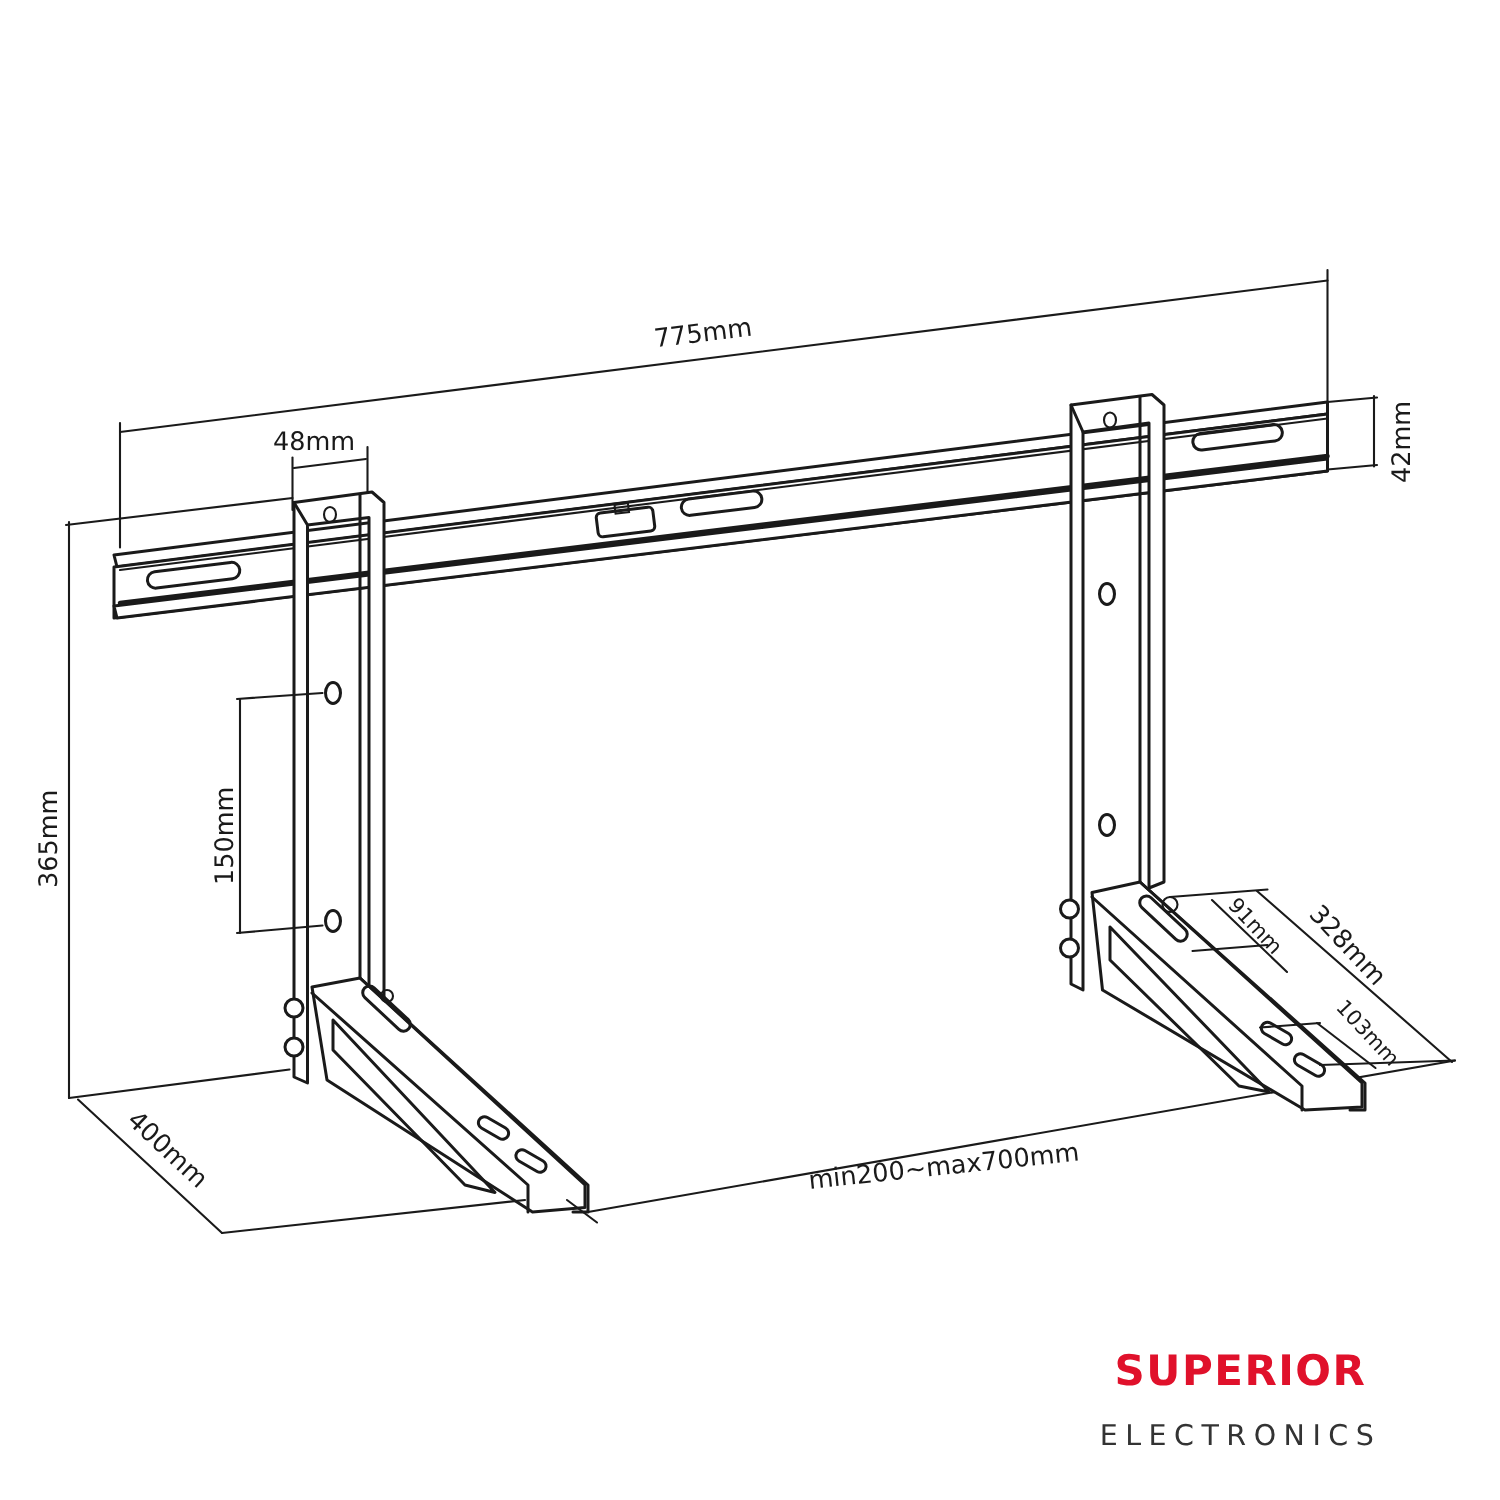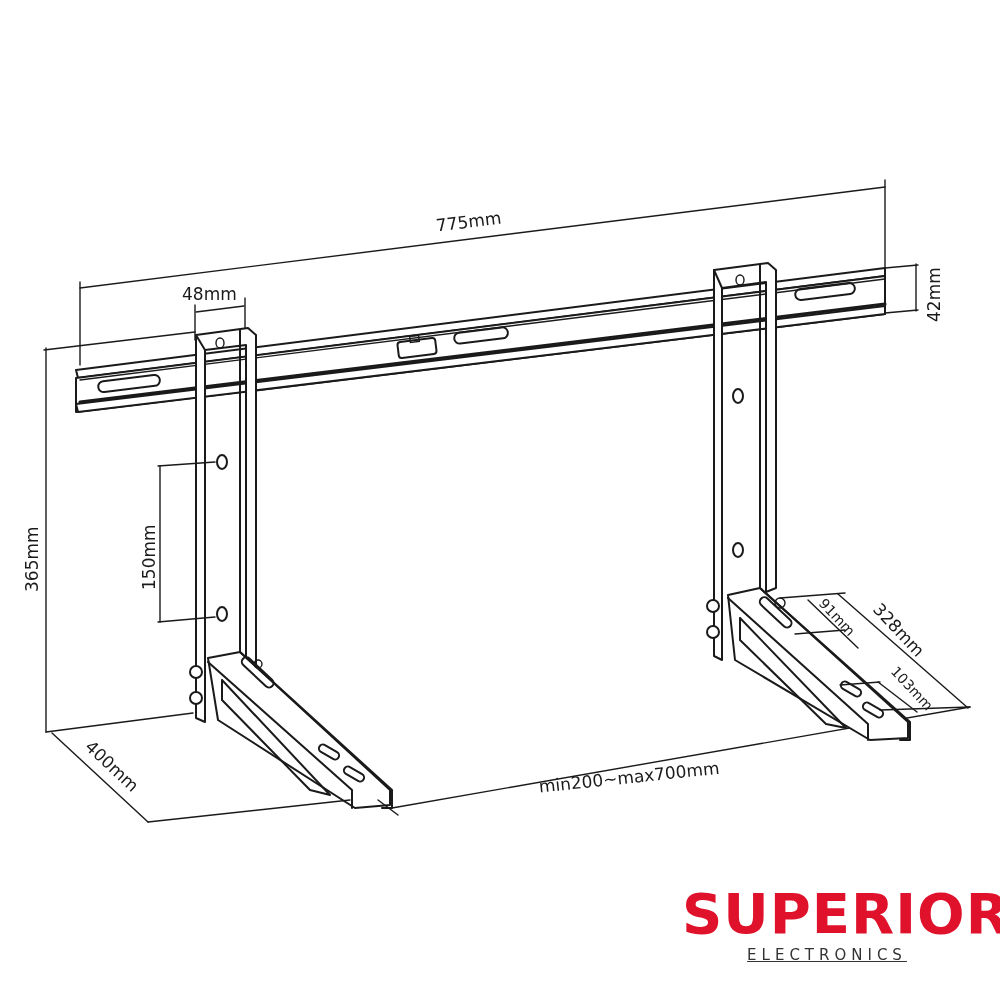--- a/index.html
+++ b/index.html
@@ -5,22 +5,22 @@
   html, body { margin:0; padding:0; background:#ffffff; }
   body { width:1000px; height:1000px; position:relative; overflow:hidden; font-family:"DejaVu Sans", sans-serif; }
   svg.drawing { position:absolute; left:0; top:0; width:1000px; height:1000px; }
   .ln { stroke:#1a1a1a; stroke-width:2; fill:none; stroke-linecap:round; stroke-linejoin:round; }
   .ln-thin { stroke:#1a1a1a; stroke-width:1.4; fill:none; stroke-linecap:round; }
   .ln-thick { stroke:#1a1a1a; stroke-width:3; fill:none; stroke-linecap:round; stroke-linejoin:round; }
   .fillw { fill:#ffffff; }
   .dim-text { font-family:"DejaVu Sans", sans-serif; font-size:17px; fill:#1a1a1a; }
   .dim-text-sm { font-family:"DejaVu Sans", sans-serif; font-size:14px; fill:#1a1a1a; }
   .brand { position:absolute; left:682px; top:890px; width:290px; text-align:center; }
-  .brand-name { font-family:"DejaVu Sans", sans-serif; font-weight:bold; font-size:56px; color:#e0112b; letter-spacing:1px; line-height:48px; }
-  .brand-sub { font-family:"DejaVu Sans", sans-serif; font-size:15px; color:#333333; letter-spacing:5px; margin-top:8px;text-decoration:underline; }
+  .brand-name { font-family:"DejaVu Sans", sans-serif; font-weight:bold; font-size:28px; color:#e0112b; letter-spacing:1px; line-height:48px; }
+  .brand-sub { font-family:"DejaVu Sans", sans-serif; font-size:19px; color:#333333; letter-spacing:5px; margin-top:8px; }
 </style>
 </head>
 <body>
 
 <svg class="drawing" viewBox="0 0 1000 1000" xmlns="http://www.w3.org/2000/svg">
 
   <g>
     <line class="ln-thin" x1="80" y1="282" x2="80" y2="365"></line>
     <line class="ln-thin" x1="885" y1="180" x2="885" y2="272"></line>
     <line class="ln-thin" x1="80" y1="288" x2="885" y2="187"></line>

